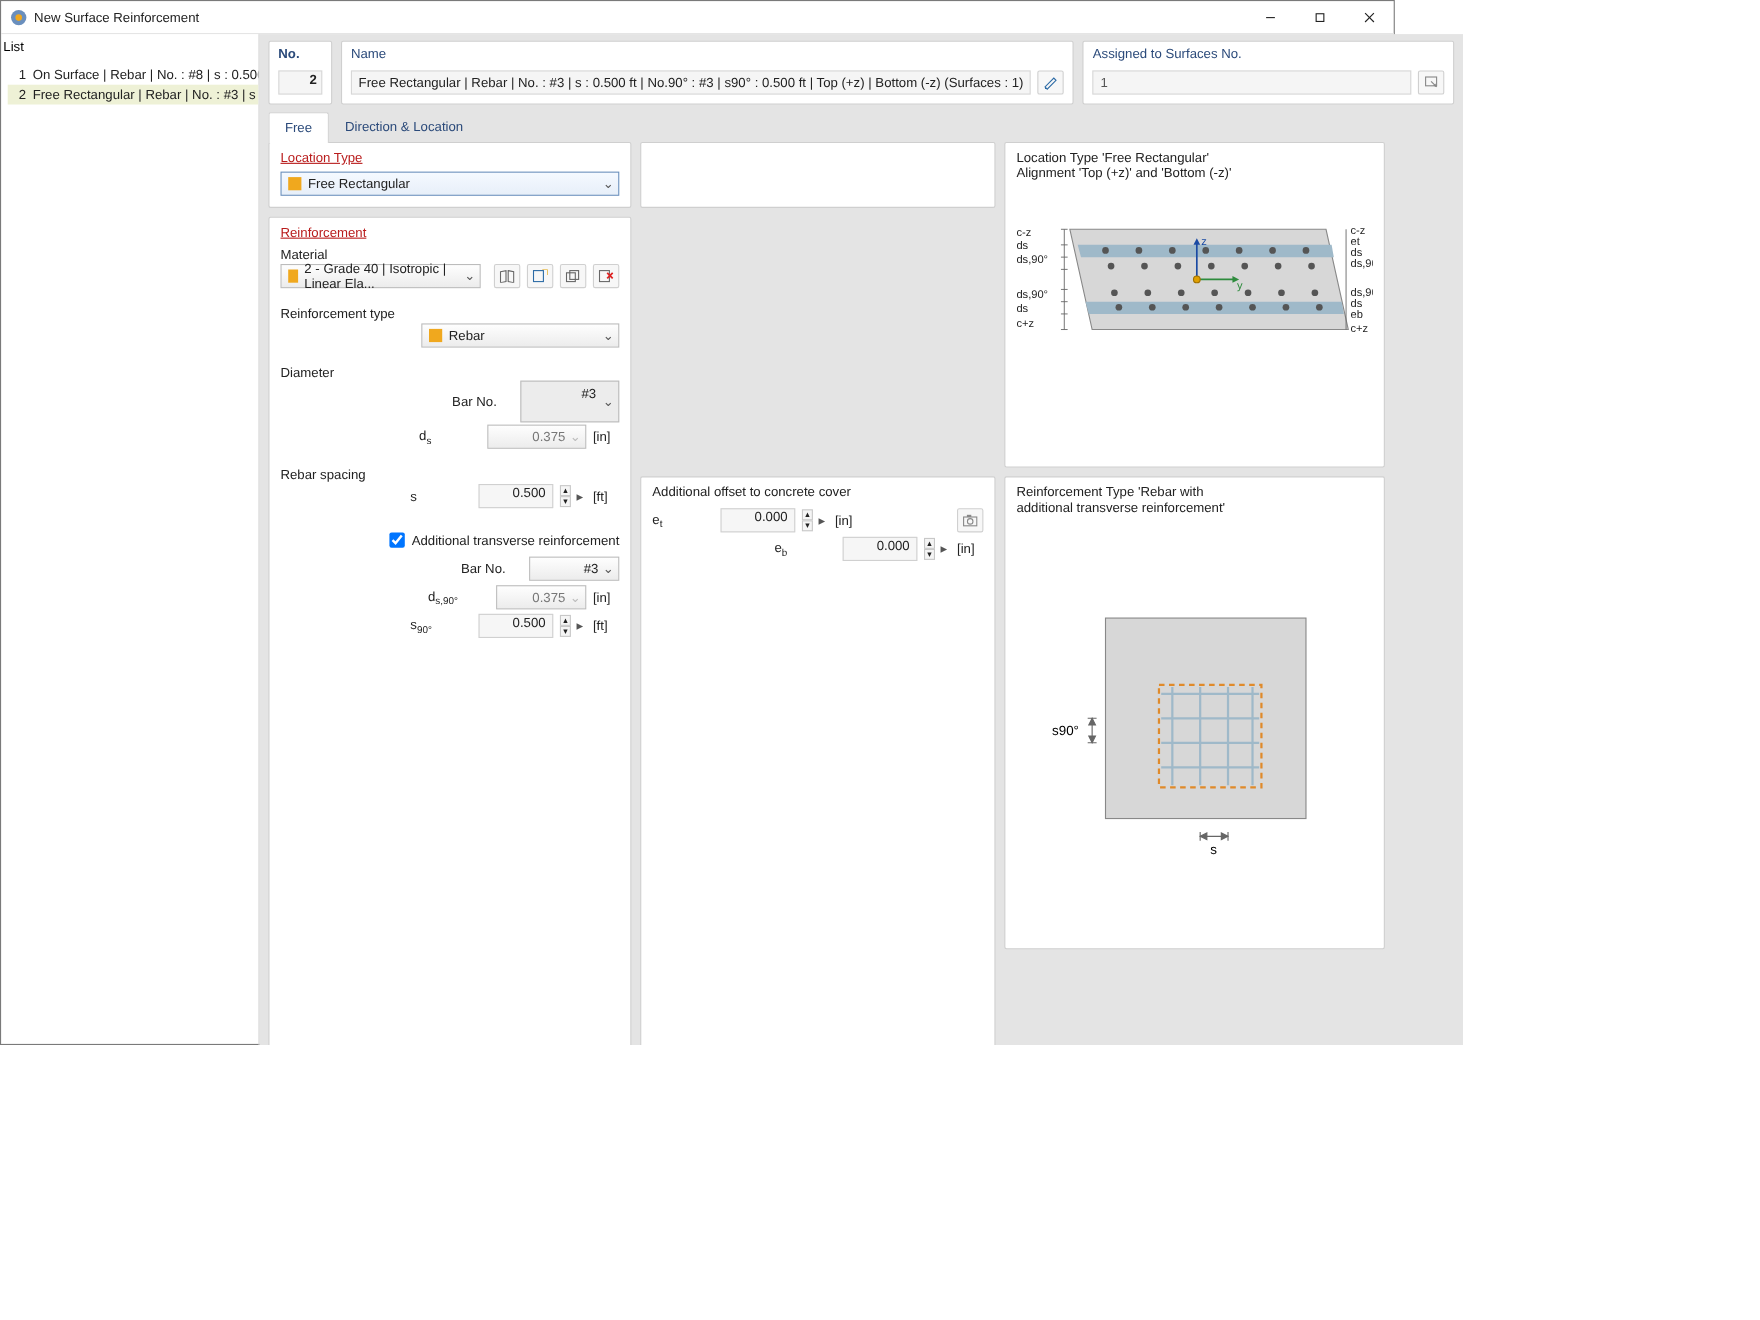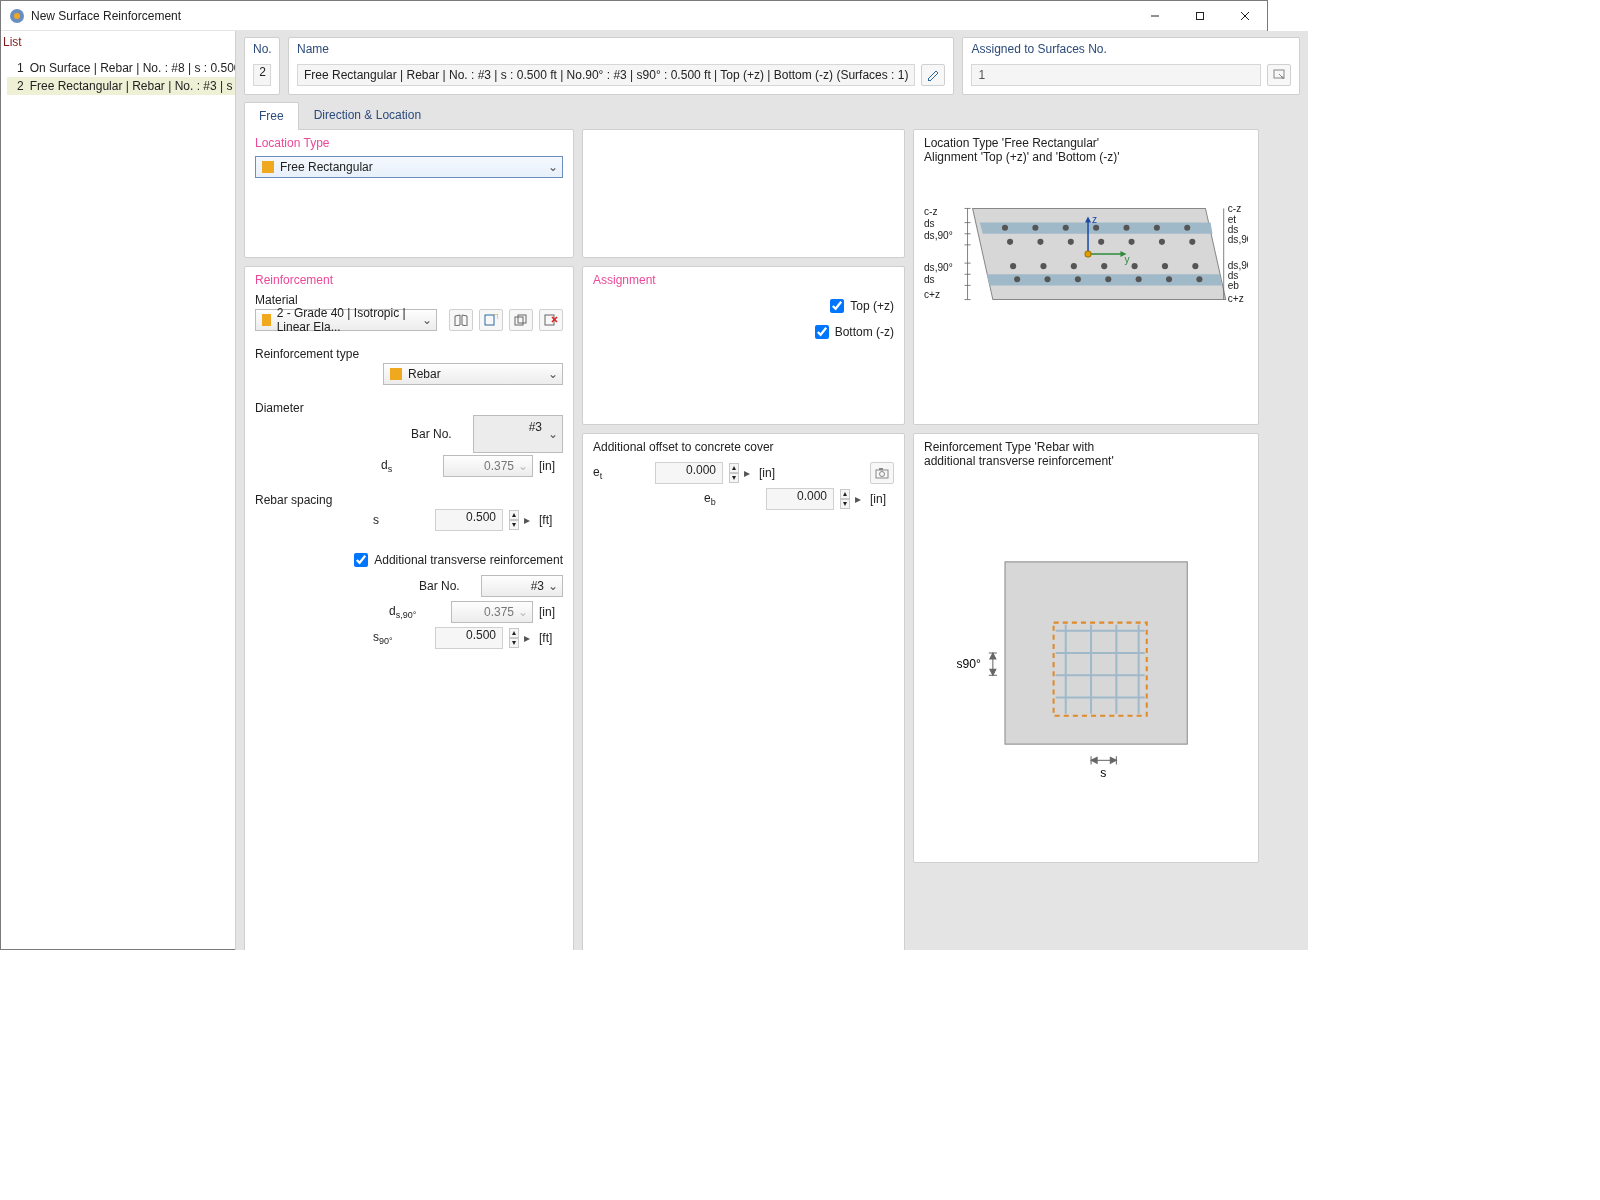--- a/index.html
+++ b/index.html
@@ -9,55 +9,55 @@
   .titlebar{height:30px;display:flex;align-items:center;padding:0 0 0 8px;border-bottom:1px solid #e5e5e5;}
   .titlebar .app-icon{width:16px;height:16px;margin-right:6px;}
   .titlebar .title{flex:0 0 auto;font-size:12px;}
   .titlebar .spacer{flex:1;}
   .winbtn{width:45px;height:30px;display:flex;align-items:center;justify-content:center;}
 
   
   .body{flex:1;display:grid;grid-template-columns:235px 1fr;grid-template-rows:1fr 34px;gap:0;}
   .left{grid-row:1/3;border-right:1px solid #d0d0d0;display:flex;flex-direction:column;}
   .leftlist{flex:1;padding:4px 0 4px 6px;overflow:hidden;}
-  .listhdr{color:#7f1d1d;padding:4px 6px 6px 2px;font-size:12px;}
+  .listhdr{color:#000000;padding:4px 6px 6px 2px;font-size:12px;}
   .listrow{display:flex;align-items:center;height:18px;padding:0 4px;gap:6px;font-size:12px;white-space:nowrap;overflow:hidden;}
   .swatch{width:12px;height:12px;display:inline-block;}
   .listrow.sel{background:#eef1d6;}
   .scrollh{height:16px;border-top:1px solid #eee;display:flex;align-items:center;}
   .scrollh .arrow{width:16px;height:16px;display:flex;align-items:center;justify-content:center;color:#666;}
   .scrollh .track{flex:1;height:14px;background:#f4f4f4;position:relative;}
   .scrollh .thumb{position:absolute;left:0;top:0;height:14px;width:30%;background:#dcdcdc;}
   .lefttoolbar{height:28px;border-top:1px solid #d0d0d0;padding:0 6px;display:flex;align-items:center;gap:8px;}
   .mini{width:20px;height:20px;border:1px solid #c8c8c8;border-radius:2px;display:flex;align-items:center;justify-content:center;background:#fff;}
   .mini.noborder{border:none;background:transparent;}
   .lefttoolbar .spacer{flex:1;}
 
   .right{display:flex;flex-direction:column;background:#e4e4e4;}
   .toprow{display:flex;gap:8px;padding:6px 8px 0 8px;}
   .panel{background:#fff;border:1px solid #cfcfcf;border-radius:2px;}
-  .no-panel{width:36px;}
+  .no-panel{width:58px;font-weight:bold;}
   .panel-hdr{color:#2b4a7a;padding:4px 8px;font-size:12px;}
   .panel-body{padding:4px 8px 8px 8px;display:flex;align-items:center;gap:6px;}
   .numfield{width:42px;height:22px;border:1px solid #d7d7d7;background:#f5f5f5;text-align:right;padding:0 4px;}
   .textfield{height:22px;border:1px solid #d7d7d7;background:#f5f5f5;padding:0 6px;display:flex;align-items:center;flex:1;white-space:nowrap;overflow:hidden;}
   .iconbtn{width:24px;height:22px;border:1px solid #d0d0d0;border-radius:2px;background:#f7f7f7;display:flex;align-items:center;justify-content:center;}
   .name-panel{flex:1;}
   .assign-panel{width:338px;}
   .textfield.ro{color:#555;}
 
   
   .tabsrow{padding:0 8px;margin-top:6px;}
   .tabs{display:flex;gap:0;}
   .tab{padding:6px 14px 7px 14px;border:1px solid transparent;border-bottom:none;color:#2b4a7a;cursor:pointer;}
   .tab.active{background:#fff;border-color:#cfcfcf;border-radius:2px 2px 0 0;position:relative;top:1px;}
 
   .maingrid{flex:1;display:grid;grid-template-columns:330px 323px 346px;grid-auto-rows:min-content;gap:8px;padding:0 8px 8px 8px;align-content:start;}
   .section{background:#fff;border:1px solid #cfcfcf;border-radius:2px;padding:6px 10px 10px 10px;}
-  .sectitle{color:#ec4899;margin:0 0 6px 0;}
+  .sectitle{color:#b91c1c;margin:0 0 6px 0;text-decoration:underline;}
   .row{display:flex;align-items:center;gap:6px;min-height:26px;justify-content:flex-end;}
   .row .lab{width:56px;}
   .combo{height:22px;border:1px solid #bcbcbc;background:linear-gradient(#fefefe,#ececec);display:flex;align-items:center;padding:0 18px 0 6px;position:relative;flex:1;}
   .combo.sel{border-color:#6a8fbd;background:linear-gradient(#f5f9ff,#e7eff9);}
   .combo .sw{width:12px;height:12px;margin-right:6px;}
   .combo .caret{position:absolute;right:4px;top:50%;transform:translateY(-50%);color:#555;}
   .unit{color:#222;min-width:24px;}
   .smallinput{width:68px;height:22px;border:1px solid #d0d0d0;background:#f6f6f6;text-align:right;padding:0 6px;}
   .spinset{display:flex;align-items:center;gap:2px;}
   .spin{display:flex;flex-direction:column;}
@@ -420,31 +420,20 @@
                 <div class="spin">
                   <div class="b">▴</div>
                   <div class="b">▾</div>
                 </div>
                 <div class="play">▸</div>
               </div>
             <span class="unit">[ft]</span>
           </div>
         </div>
 
-        <div class="section" style="grid-column:2;grid-row:2;">
-          <div class="sectitle">Assignment</div>
-          <label class="chk row">
-              <input type="checkbox" checked="" style="">
-              <span>Top (+z)</span>
-            </label>
-          <label class="chk row">
-              <input type="checkbox" checked="" style="">
-              <span>Bottom (-z)</span>
-            </label>
-        </div>
 
         <div class="section" style="grid-column:2;grid-row:3;min-height:560px;">
           <div style="margin-bottom:6px;">Additional offset to concrete cover</div>
           <div class="row">
             <span class="lab"><span>e</span><sub>t</sub></span>
             <div class="smallinput">0.000</div>
             <div class="spinset">
                 <div class="spin">
                   <div class="b">▴</div>
                   <div class="b">▾</div>

